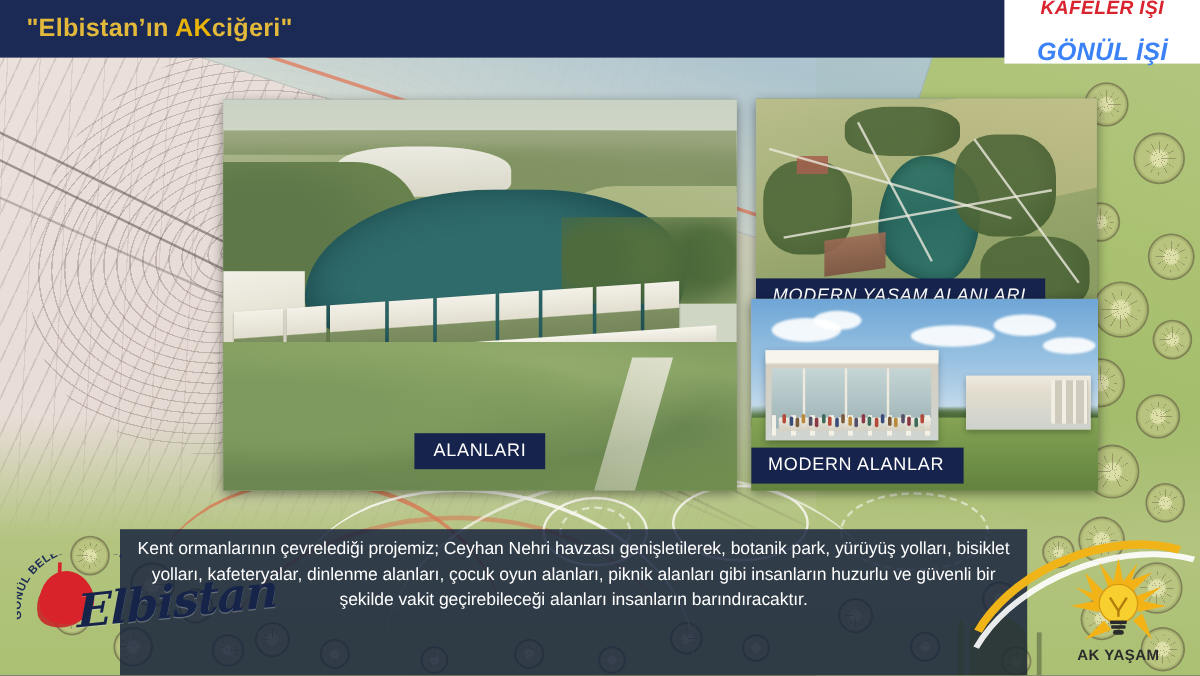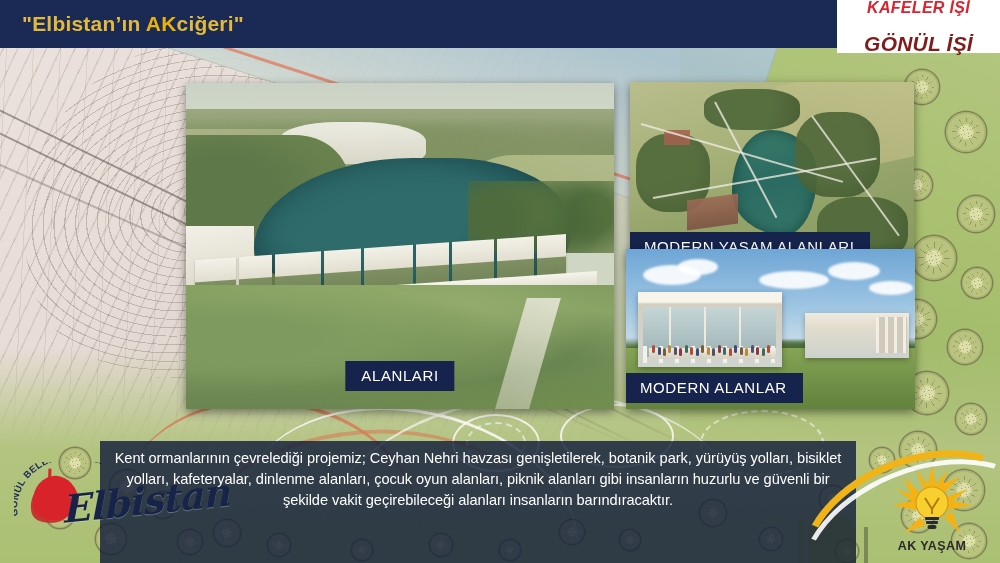--- a/index.html
+++ b/index.html
@@ -119,33 +119,33 @@
     background:#ffffff;
     z-index:31;
     display:flex;flex-direction:column;align-items:center;justify-content:center;
     line-height:1;
   }
   .logo-l1{
     font-size:16px;font-weight:bold;color:#d9232e;letter-spacing:.3px;
     font-style:italic;
   }
   .logo-l2{
-    font-size:21px;font-weight:bold;color:#7f1d1d;letter-spacing:.2px;
+    font-size:21px;font-weight:bold;color:#3b82f6;letter-spacing:.2px;
     font-style:italic;margin-top:17px;
   }
 
   
   .card{
     position:absolute;overflow:hidden;
     box-shadow:0 3px 9px rgba(0,0,0,.45);
     background:#8fa08a;
     z-index:12;
   }
   .card-main{left:186px;top:83px;width:428px;height:326px;}
-  .card-tr{left:630px;top:82px;width:284px;height:186px;}
+  .card-tr{left:630px;top:82px;width:284px;height:186px;font-style:italic;}
   .card-br{left:626px;top:249px;width:289px;height:160px;}
 
   .cap{
     position:absolute;bottom:8px;
     background:#16234c;
     color:#ffffff;
     font-size:15px;letter-spacing:.6px;
     padding:6px 16px 7px 16px;
     z-index:14;
     white-space:nowrap;

